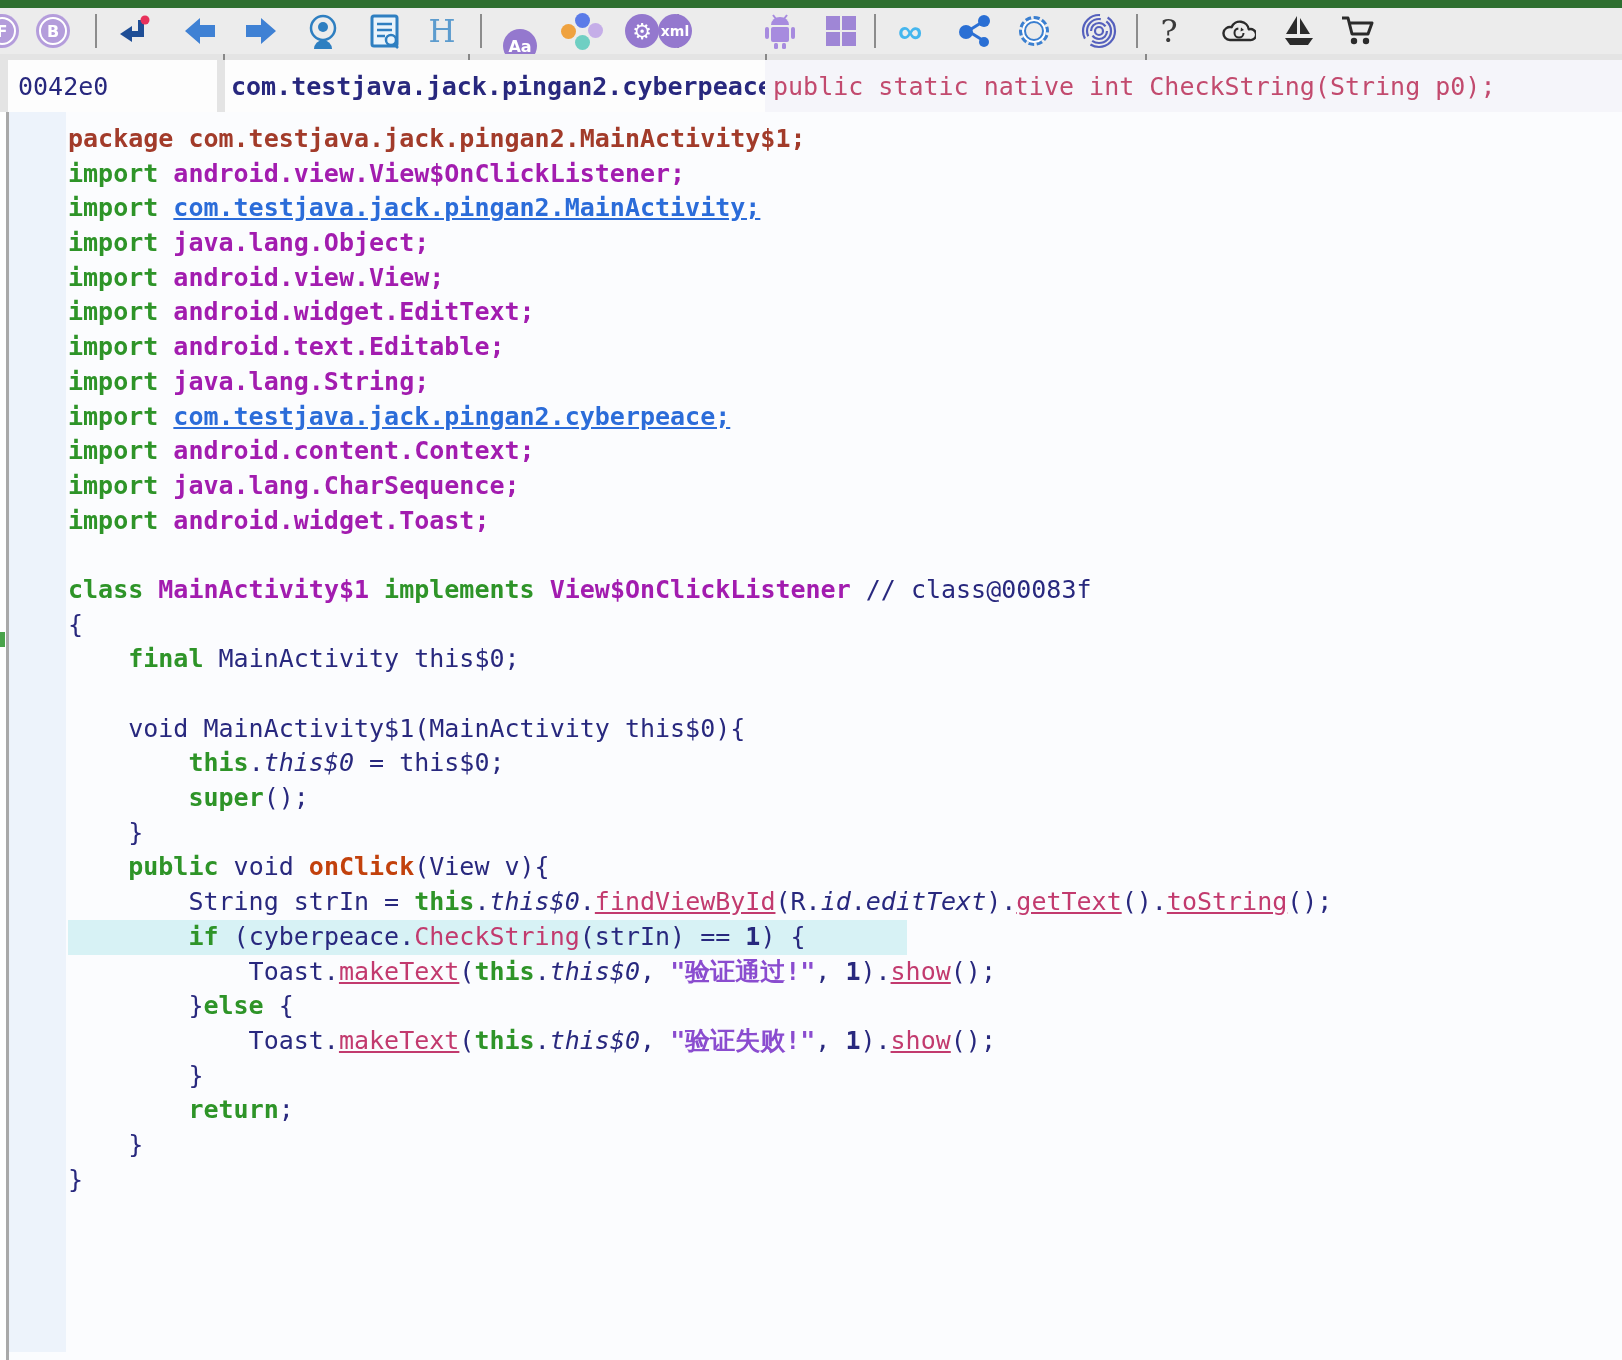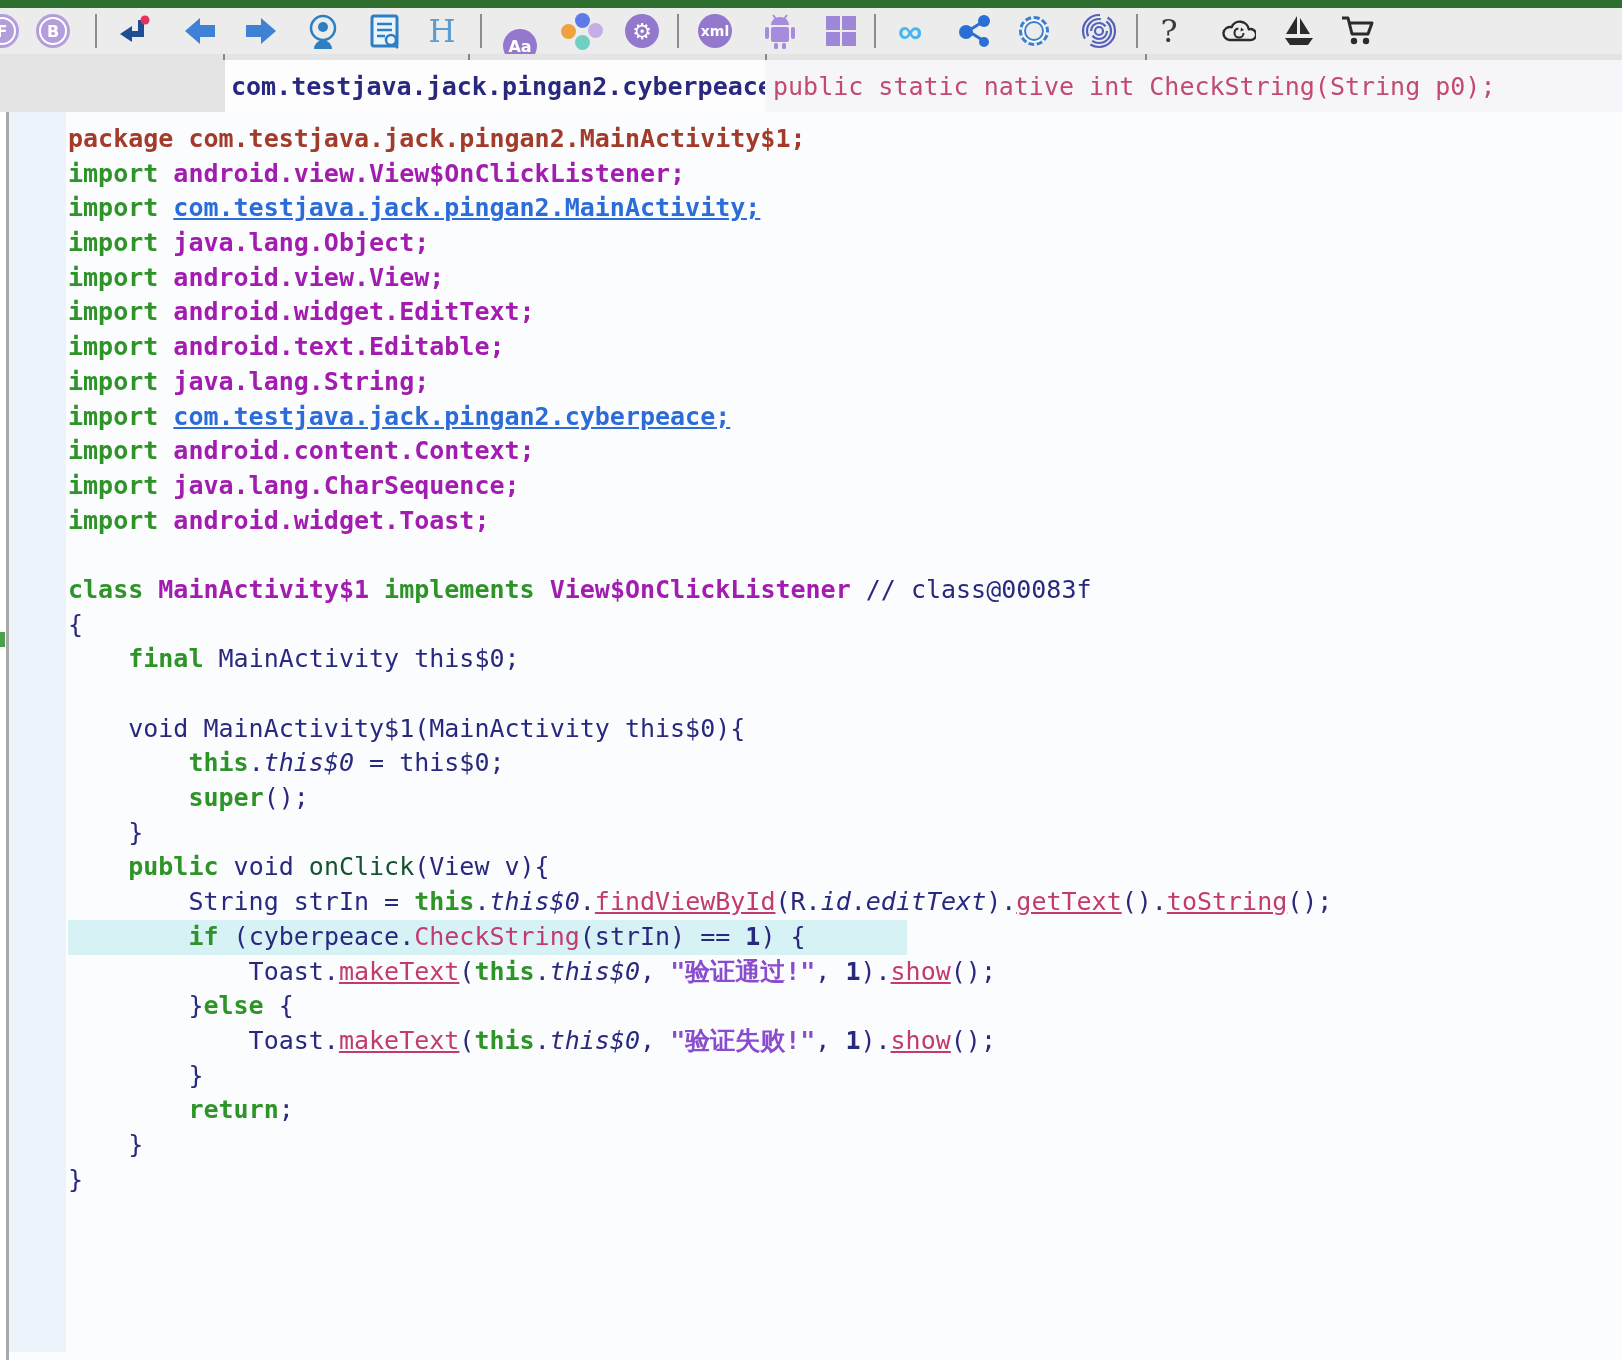--- a/index.html
+++ b/index.html
@@ -44,21 +44,21 @@
       font-family:"DejaVu Sans Mono","DejaVu Sans", monospace;font-size:25px;line-height:34.7px;
       white-space:pre;color:#28287E;}
   .ln{height:34.7px;}
   .ln.hl{background:linear-gradient(to right,#D7F2F5 0,#D7F2F5 839px,transparent 839px);}
   .pkg{color:#A23B2A;font-weight:bold;margin-top:28px;}
   .kw{color:#2E9428;font-weight:bold;margin-top:17px;}
   .code{color:#28287E;}
   .codeb{color:#a21caf;font-weight:bold;}
   .link{color:#2B6CD9;font-weight:bold;text-decoration:underline;}
   .meth{color:#C23A6E;}
-  .methb{color:#14532d;font-weight:normal;}
+  .methb{color:#c2410c;font-weight:bold;}
   .methu{color:#C23A6E;text-decoration:underline;}
   .str{color:#8A4CCF;font-weight:bold;}
   .ital{color:#28287E;font-style:italic;margin-top:35px;}
   .num{color:#28287E;font-weight:bold;}
 </style>
 </head>
 <body>
 
 <div id="top-strip"></div>
 
@@ -119,21 +119,21 @@
       <i style="left:15px;top:2px;background:#5B7BE8;"></i>
       <i style="left:28px;top:12px;background:#C5AEE8;"></i>
       <i style="left:15px;top:24px;background:#6FCFC3;"></i>
     </span>
   </div>
   <div class="tb" style="left:624px;">
     <span class="disc pur" style="font-size:22px;font-weight:normal;">⚙</span>
   </div>
   <div class="sep" style="left:677px;"></div>
 
-  <div class="tb" style="left:697px;">
+  <div class="tb" style="left:657px;">
     <span class="disc pur" style="font-size:14px;">xml</span>
   </div>
   <div class="tb" style="left:762px;">
     <svg width="36" height="38">
       <g fill="#A78BDF">
         <path d="M9 13 a9 8 0 0 1 18 0 Z"></path>
         <line x1="11" y1="3" x2="14" y2="7" stroke="#A78BDF" stroke-width="2"></line>
         <line x1="25" y1="3" x2="22" y2="7" stroke="#A78BDF" stroke-width="2"></line>
         <rect x="9" y="15" width="18" height="15" rx="2"></rect>
         <rect x="3" y="15" width="4" height="12" rx="2"></rect>
@@ -204,20 +204,21 @@
       <circle cx="26" cy="27" r="3.2" fill="#2B2B2B"></circle>
     </svg>
   </div>
 </div>
 
 <div id="methods-row">
   <div class="tick" style="left:223px;"></div>
   <div class="tick" style="left:468px;"></div>
   <div class="tick" style="left:765px;"></div>
   <div class="tick" style="left:1145px;"></div>
+  <div class="cell" id="cell-address">0042e0</div>
   <div class="cell" id="cell-class">com.testjava.jack.pingan2.cyberpeace</div>
   <div class="cell" id="cell-signature">public static native int CheckString(String p0);</div>
 </div>
 
 <div id="editor">
   <div id="editor-left-margin"></div>
   <div id="editor-divider"></div>
   <div id="editor-gutter"></div>
   <div id="caret-mark"></div>
   <div id="code-lines"><div class="ln"><span class="pkg">package com.testjava.jack.pingan2.MainActivity$1;</span></div><div class="ln"><span class="kw">import </span><span class="codeb">android.view.View$OnClickListener;</span></div><div class="ln"><span class="kw">import </span><span class="link">com.testjava.jack.pingan2.MainActivity;</span></div><div class="ln"><span class="kw">import </span><span class="codeb">java.lang.Object;</span></div><div class="ln"><span class="kw">import </span><span class="codeb">android.view.View;</span></div><div class="ln"><span class="kw">import </span><span class="codeb">android.widget.EditText;</span></div><div class="ln"><span class="kw">import </span><span class="codeb">android.text.Editable;</span></div><div class="ln"><span class="kw">import </span><span class="codeb">java.lang.String;</span></div><div class="ln"><span class="kw">import </span><span class="link">com.testjava.jack.pingan2.cyberpeace;</span></div><div class="ln"><span class="kw">import </span><span class="codeb">android.content.Context;</span></div><div class="ln"><span class="kw">import </span><span class="codeb">java.lang.CharSequence;</span></div><div class="ln"><span class="kw">import </span><span class="codeb">android.widget.Toast;</span></div><div class="ln">&nbsp;</div><div class="ln"><span class="kw">class </span><span class="codeb">MainActivity$1 </span><span class="kw">implements </span><span class="codeb">View$OnClickListener </span><span class="code">// class@00083f</span></div><div class="ln"><span class="code">{</span></div><div class="ln"><span class="code">    </span><span class="kw">final </span><span class="code">MainActivity this$0;</span></div><div class="ln">&nbsp;</div><div class="ln"><span class="code">    void MainActivity$1(MainActivity this$0){</span></div><div class="ln"><span class="code">        </span><span class="kw">this</span><span class="code">.</span><span class="ital">this$0</span><span class="code"> = this$0;</span></div><div class="ln"><span class="code">        </span><span class="kw">super</span><span class="code">();</span></div><div class="ln"><span class="code">    }</span></div><div class="ln"><span class="code">    </span><span class="kw">public </span><span class="code">void </span><span class="methb">onClick</span><span class="code">(View v){</span></div><div class="ln"><span class="code">        String strIn = </span><span class="kw">this</span><span class="code">.</span><span class="ital">this$0</span><span class="code">.</span><span class="methu">findViewById</span><span class="code">(R.</span><span class="ital">id</span><span class="code">.</span><span class="ital">editText</span><span class="code">).</span><span class="methu">getText</span><span class="code">().</span><span class="methu">toString</span><span class="code">();</span></div><div class="ln hl"><span class="code">        </span><span class="kw">if </span><span class="code">(cyberpeace.</span><span class="meth">CheckString</span><span class="code">(strIn) == </span><span class="num">1</span><span class="code">) {</span></div><div class="ln"><span class="code">            Toast.</span><span class="methu">makeText</span><span class="code">(</span><span class="kw">this</span><span class="code">.</span><span class="ital">this$0</span><span class="code">, </span><span class="str">"验证通过!"</span><span class="code">, </span><span class="num">1</span><span class="code">).</span><span class="methu">show</span><span class="code">();</span></div><div class="ln"><span class="code">        }</span><span class="kw">else</span><span class="code"> {</span></div><div class="ln"><span class="code">            Toast.</span><span class="methu">makeText</span><span class="code">(</span><span class="kw">this</span><span class="code">.</span><span class="ital">this$0</span><span class="code">, </span><span class="str">"验证失败!"</span><span class="code">, </span><span class="num">1</span><span class="code">).</span><span class="methu">show</span><span class="code">();</span></div><div class="ln"><span class="code">        }</span></div><div class="ln"><span class="code">        </span><span class="kw">return</span><span class="code">;</span></div><div class="ln"><span class="code">    }</span></div><div class="ln"><span class="code">}</span></div></div>

